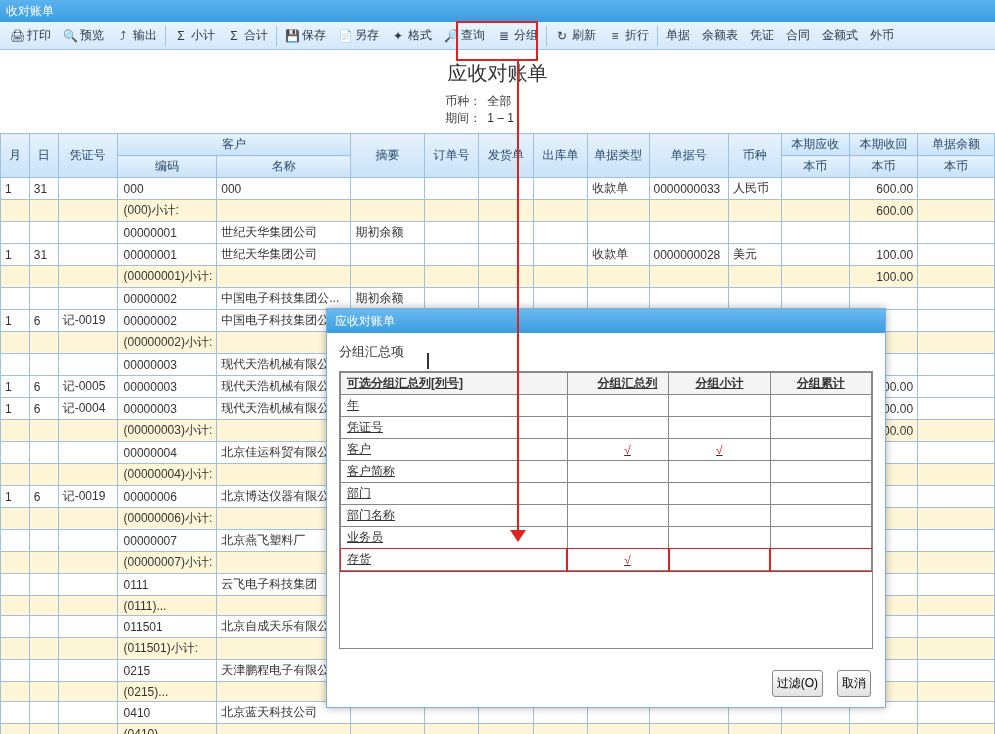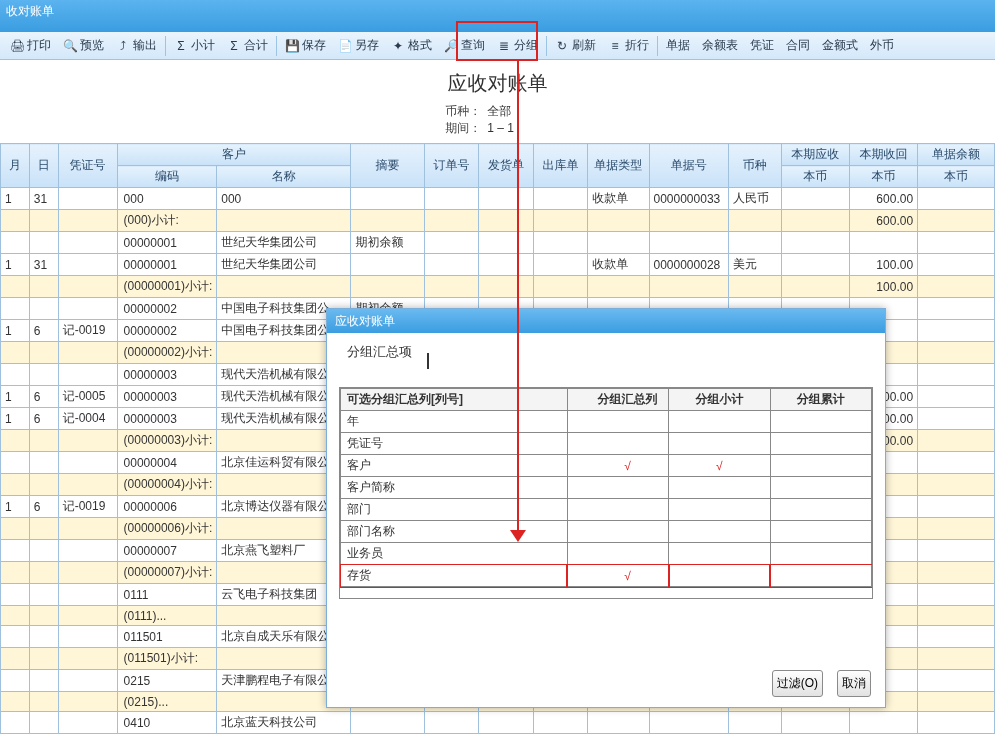--- a/index.html
+++ b/index.html
@@ -1,17 +1,17 @@
 <!DOCTYPE html>
 <html><head>
 <meta charset="utf-8">
 <style>
 * { margin:0; padding:0; box-sizing:border-box; font-family:"Microsoft YaHei",SimSun,Arial,sans-serif; }
 body { background:#fff; font-size:12px; color:#333; overflow:hidden; width:995px; height:734px; position:relative; }
-.titlebar { background:linear-gradient(#5bb3ef,#3a9de0); color:#fff; height:32px; line-height:22px; padding-left:6px; font-size:12px; }
+.titlebar { background:linear-gradient(#5bb3ef,#3a9de0); color:#fff; height:22px; line-height:22px; padding-left:6px; font-size:12px; }
 .toolbar { background:linear-gradient(#eaf4fd,#d4e8fa); height:28px; border-bottom:1px solid #9cc4e4; display:flex; align-items:center; padding:0 4px; }
 .tbtn { display:flex; align-items:center; padding:0 6px; height:24px; cursor:pointer; font-size:12px; color:#2a3b4d; }
 .tbtn .ticon { display:inline-block; width:14px; height:14px; margin-right:3px; text-align:center; line-height:14px; font-size:12px; }
 .sep { width:1px; height:20px; background:#9cc4e4; margin:0 2px; }
 .doc-title { text-align:center; padding:10px 0 6px; }
 .doc-title h1 { font-size:20px; font-weight:normal; }
 .doc-meta { display:flex; justify-content:center; font-size:12px; padding-bottom:6px; }
 .doc-meta .mlabel { color:#444; margin-right:6px; }
 .doc-meta .mval { margin-right:18px; }
 .doc-meta-col { margin-right:18px; }
@@ -22,23 +22,23 @@
 table.grid td { background:#fff; height:20px; }
 table.grid tr.alt td { background:#fff6d8; }
 table.grid td.num { text-align:right; }
 table.grid td.code { padding-left:6px; }
 .highlight-box { position:absolute; left:456px; top:21px; width:82px; height:40px; border:2px solid #d22; pointer-events:none; z-index:50; }
 .arrow-line { position:absolute; left:517px; top:61px; width:2px; height:475px; background:#d22; z-index:49; }
 .arrow-head { position:absolute; left:510px; top:530px; width:0; height:0; border-left:8px solid transparent; border-right:8px solid transparent; border-top:12px solid #d22; z-index:49; }
 .dialog { position:absolute; left:326px; top:308px; width:560px; height:400px; background:#fff; border:1px solid #7aaedb; box-shadow:0 0 8px rgba(0,0,0,.3); z-index:30; }
 .dlg-title { background:linear-gradient(#6abaf0,#3a9de0); color:#fff; height:24px; line-height:24px; padding-left:8px; font-size:12px; }
 .dlg-body { padding:10px 12px; height:330px; position:relative; }
-.dlg-label { font-size:13px; margin-bottom:6px; display:inline-block;margin-left:8px; }
+.dlg-label { font-size:13px; margin-bottom:6px; display:inline-block; }
 .dlg-label-line { position:absolute; left:100px; top:20px; width:2px; height:16px; background:#333; }
-.dlg-grid-wrap { border:1px solid #888; height:212px; overflow-y:scroll; overflow-x:hidden; margin-top:20px; }
+.dlg-grid-wrap { border:1px solid #888; height:278px; overflow-y:scroll; overflow-x:hidden; margin-top:4px;text-decoration:underline; }
 table.dlg-grid { border-collapse:collapse; width:100%; }
 table.dlg-grid th, table.dlg-grid td { border:1px solid #888; font-size:12px; padding:2px 6px; height:18px; text-align:left; }
 table.dlg-grid th { background:#f4f4f4; }
 table.dlg-grid .cw1 { width:170px; }
 table.dlg-grid .cw2 { width:76px; text-align:center;padding-left:25px; }
 table.dlg-grid .cw3 { width:76px; text-align:center; }
 table.dlg-grid .cw4 { width:76px; text-align:center; }
 .check { color:#d22; }
 .dlg-row-hl td { outline:1px solid #d22; }
 .dlg-foot { position:absolute; right:14px; bottom:10px; display:flex; gap:14px; }

